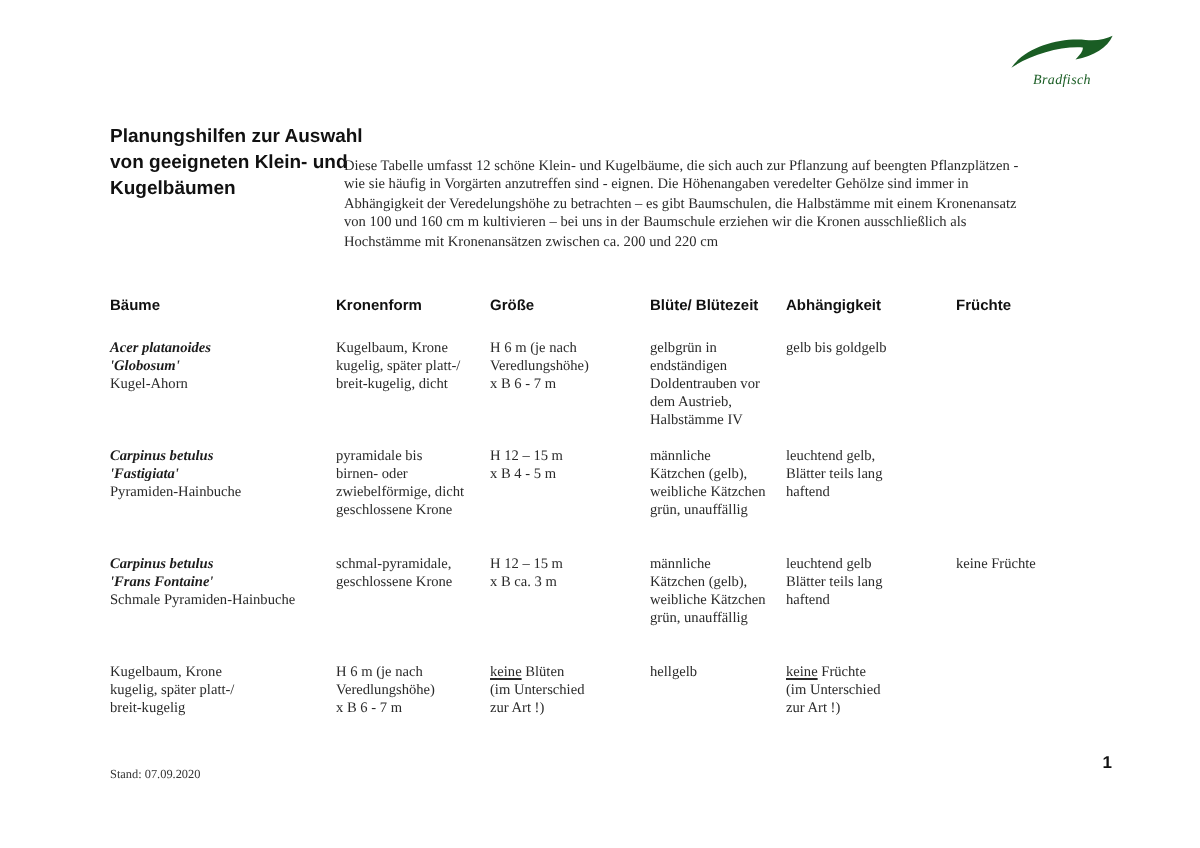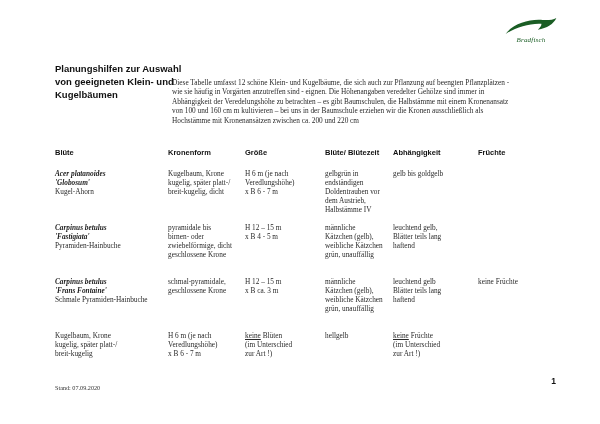--- a/index.html
+++ b/index.html
@@ -66,21 +66,21 @@
 
   <div class="intro">Diese Tabelle umfasst 12 schöne Klein- und Kugelbäume, die sich auch zur Pflanzung auf beengten Pflanzplätzen -
 wie sie häufig in Vorgärten anzutreffen sind - eignen.  Die Höhenangaben veredelter Gehölze sind immer in
 Abhängigkeit der Veredelungshöhe zu betrachten – es gibt Baumschulen, die Halbstämme mit einem Kronenansatz
 von 100 und 160 cm m kultivieren – bei uns in der Baumschule erziehen wir die Kronen ausschließlich als
 Hochstämme mit Kronenansätzen zwischen ca. 200 und 220 cm</div>
 
   <div class="tbl">
 
     <div class="thead">
-      <div class="th">Blüte</div>
+      <div class="th">Bäume</div>
       <div class="th">Kronenform</div>
       <div class="th">Größe</div>
       <div class="th">Blüte/ Blütezeit</div>
       <div class="th">Abhängigkeit</div>
       <div class="th">Früchte</div>
     </div>
 
     <div class="trow">
       <div class="cell"><span class="bot">Acer platanoides
 'Globosum'</span>

